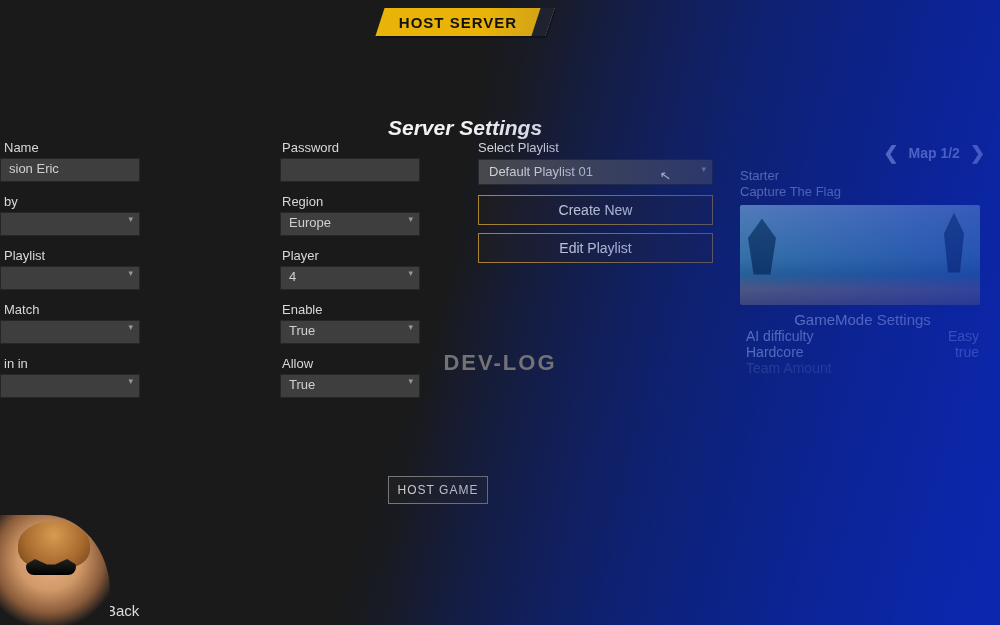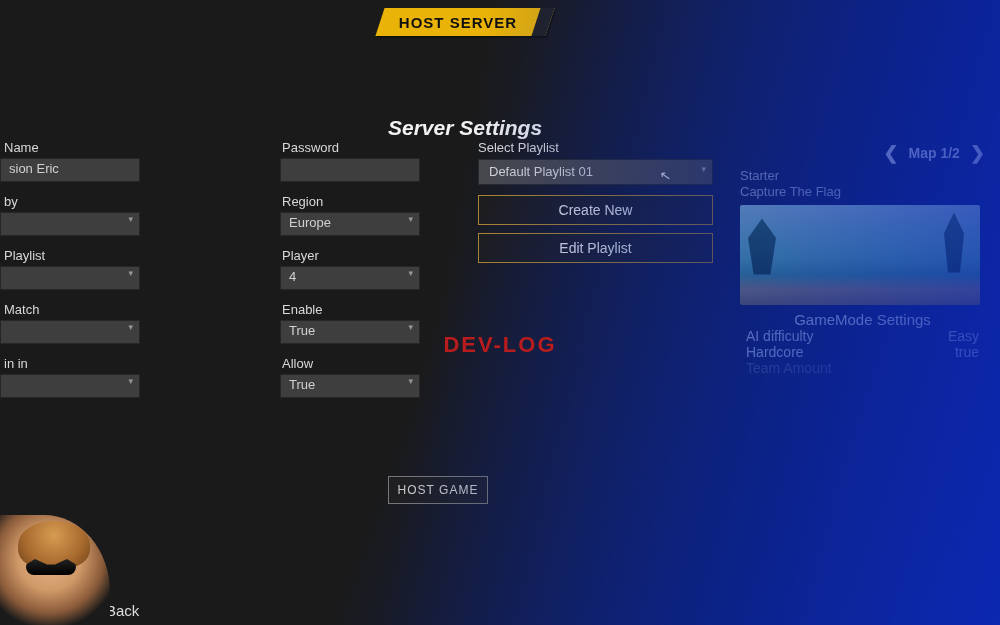--- a/index.html
+++ b/index.html
@@ -77,21 +77,21 @@
     background: radial-gradient(circle at 45% 40%, #e6b48e 0%, #d19968 35%, #8a5b3a 60%, #1a1a1a 78%);
     overflow:hidden;}
   .face::before{content:"";position:absolute;left:18px;top:6px;width:72px;height:48px;border-radius:50% 50% 40% 40%;
     background:radial-gradient(circle at 50% 30%, #d79c52 0%, #a86a2e 60%, #6b3f18 100%);} 
   .face::after{content:"";position:absolute;left:26px;top:44px;width:50px;height:16px;border-radius:8px;
     background:linear-gradient(#222,#000);clip-path:polygon(0 35%,18% 0,42% 35%,58% 35%,82% 0,100% 35%,100% 100%,0 100%);} 
 
   
   .overlay { position:absolute; top:330px; left:0; right:0; text-align:center; pointer-events:none; }
   .overlay h1 { font-size:60px; font-weight:800; color:#fff; letter-spacing:1px; line-height:1.05; text-shadow:0 2px 8px rgba(0,0,0,0.4);}
-  .overlay h2 { font-size:22px; font-weight:800; color:#b91c1c; letter-spacing:2px; margin-top:2px;}
+  .overlay h2 { font-size:22px; font-weight:800; color:#737373; letter-spacing:2px; margin-top:20px;}
 
   
   .bluewash { position:absolute; inset:0; background:linear-gradient(100deg, rgba(0,0,0,0) 44%, rgba(12,37,146,0.55) 70%, rgba(12,37,176,0.78) 100%); pointer-events:none;}
 </style>
 </head>
 <body>
 
 <div class="banner">
     <span>HOST SERVER</span>
   </div>

